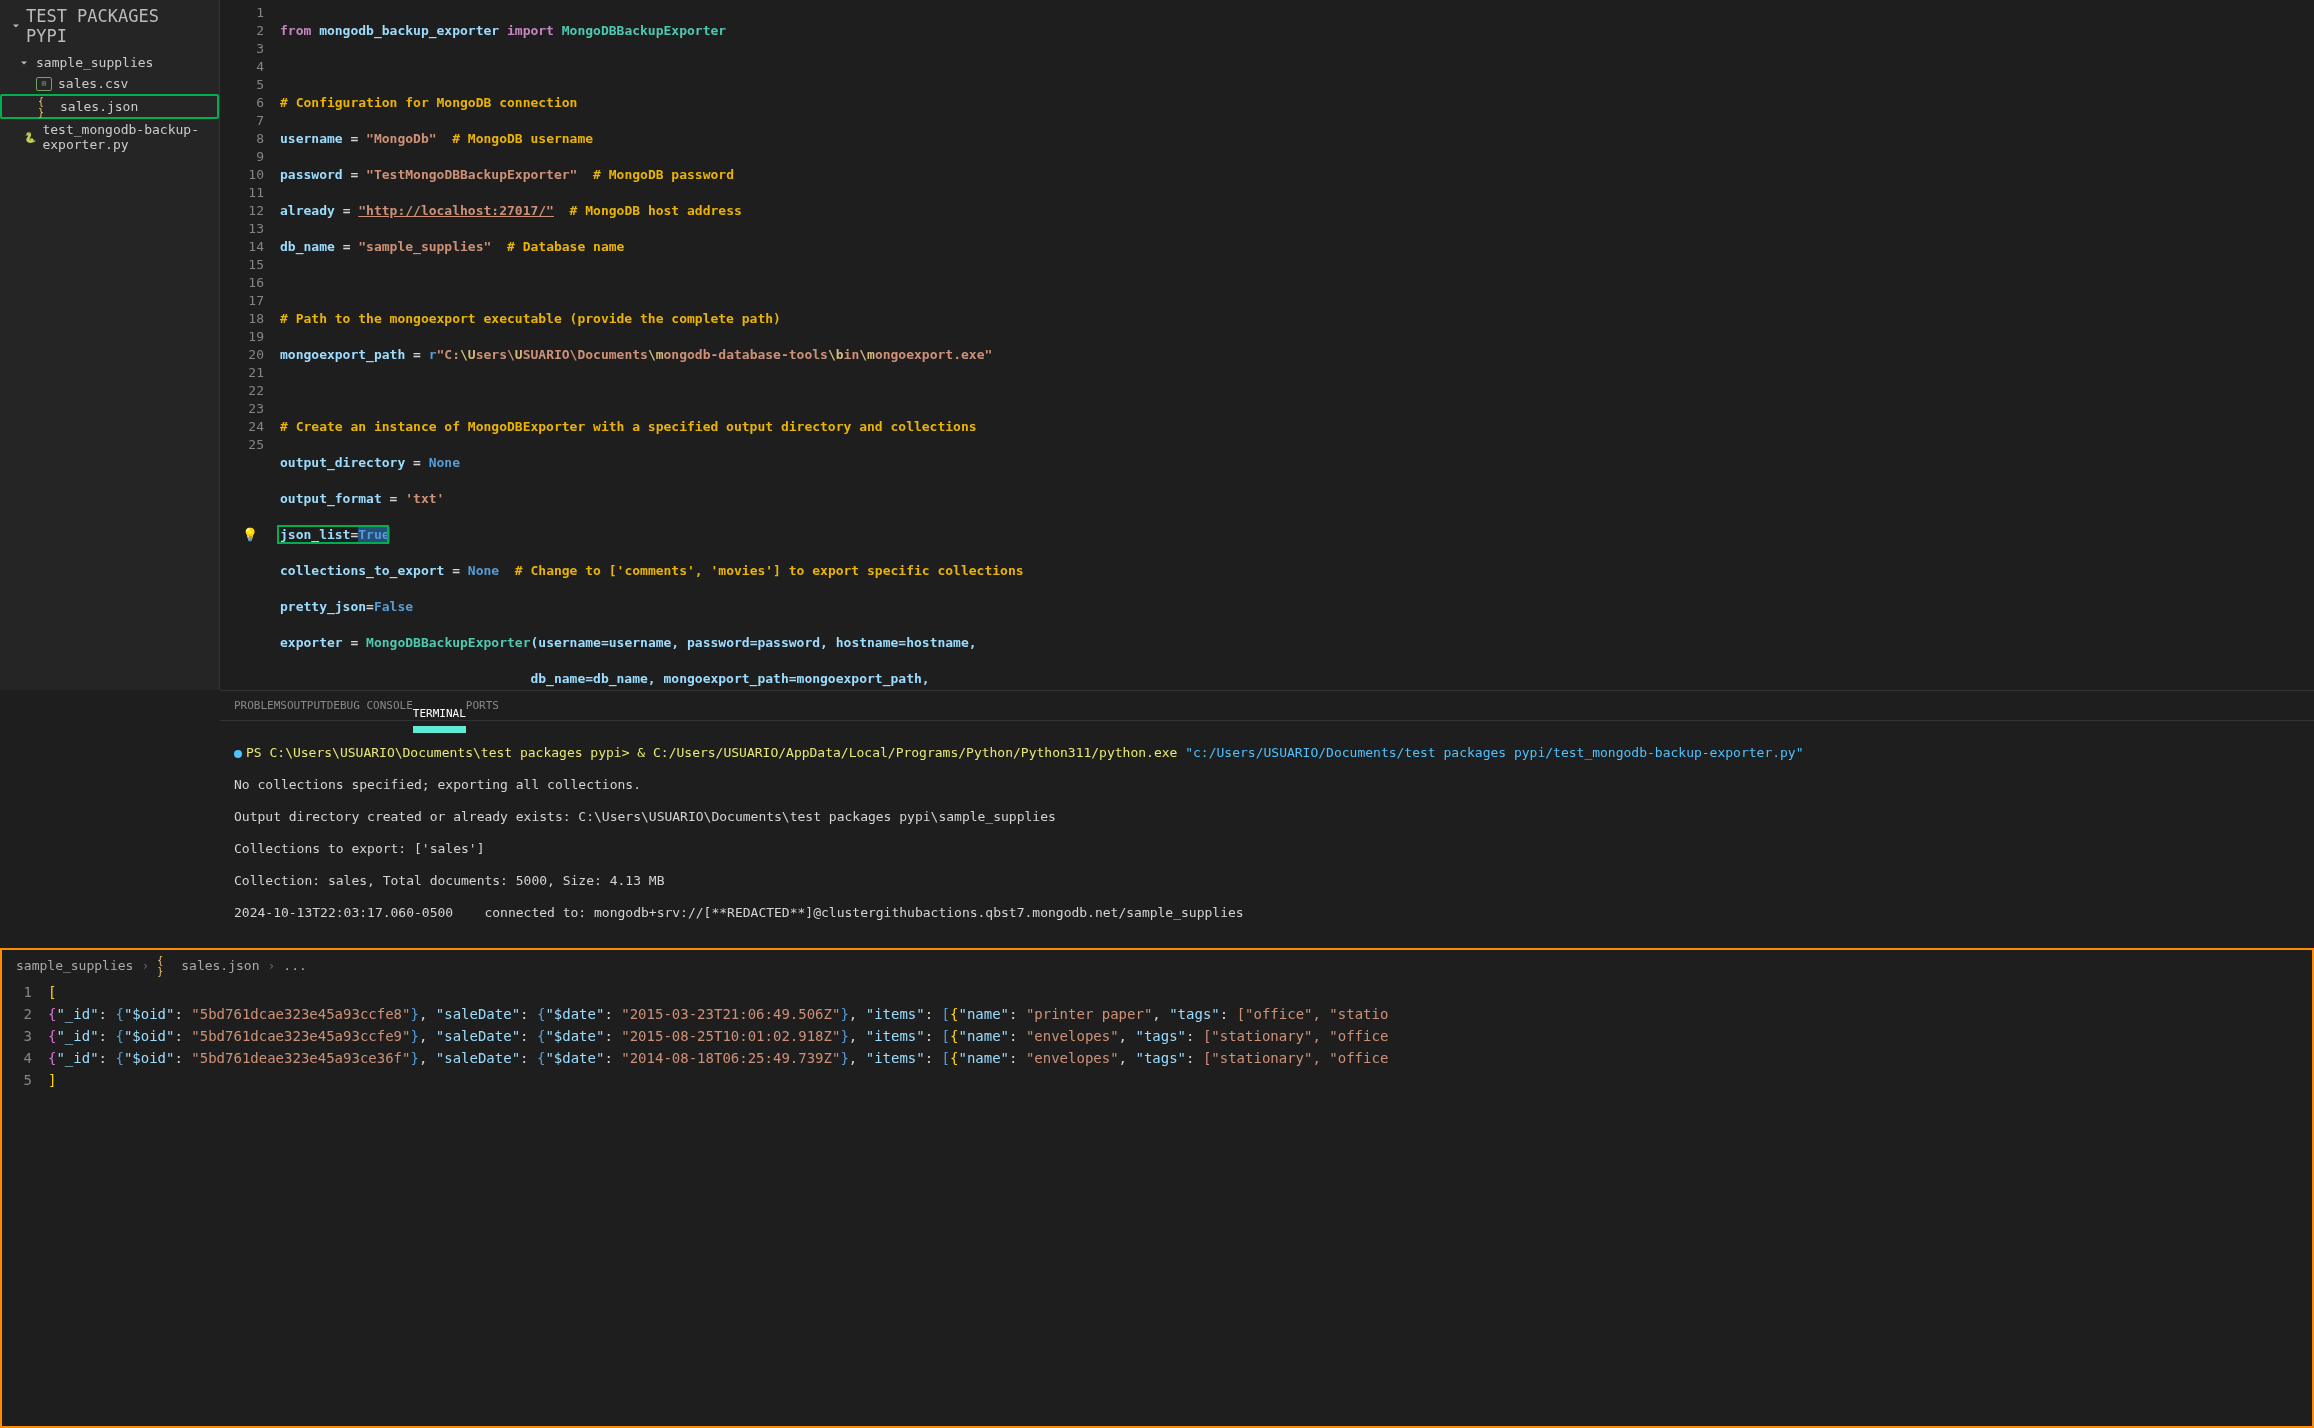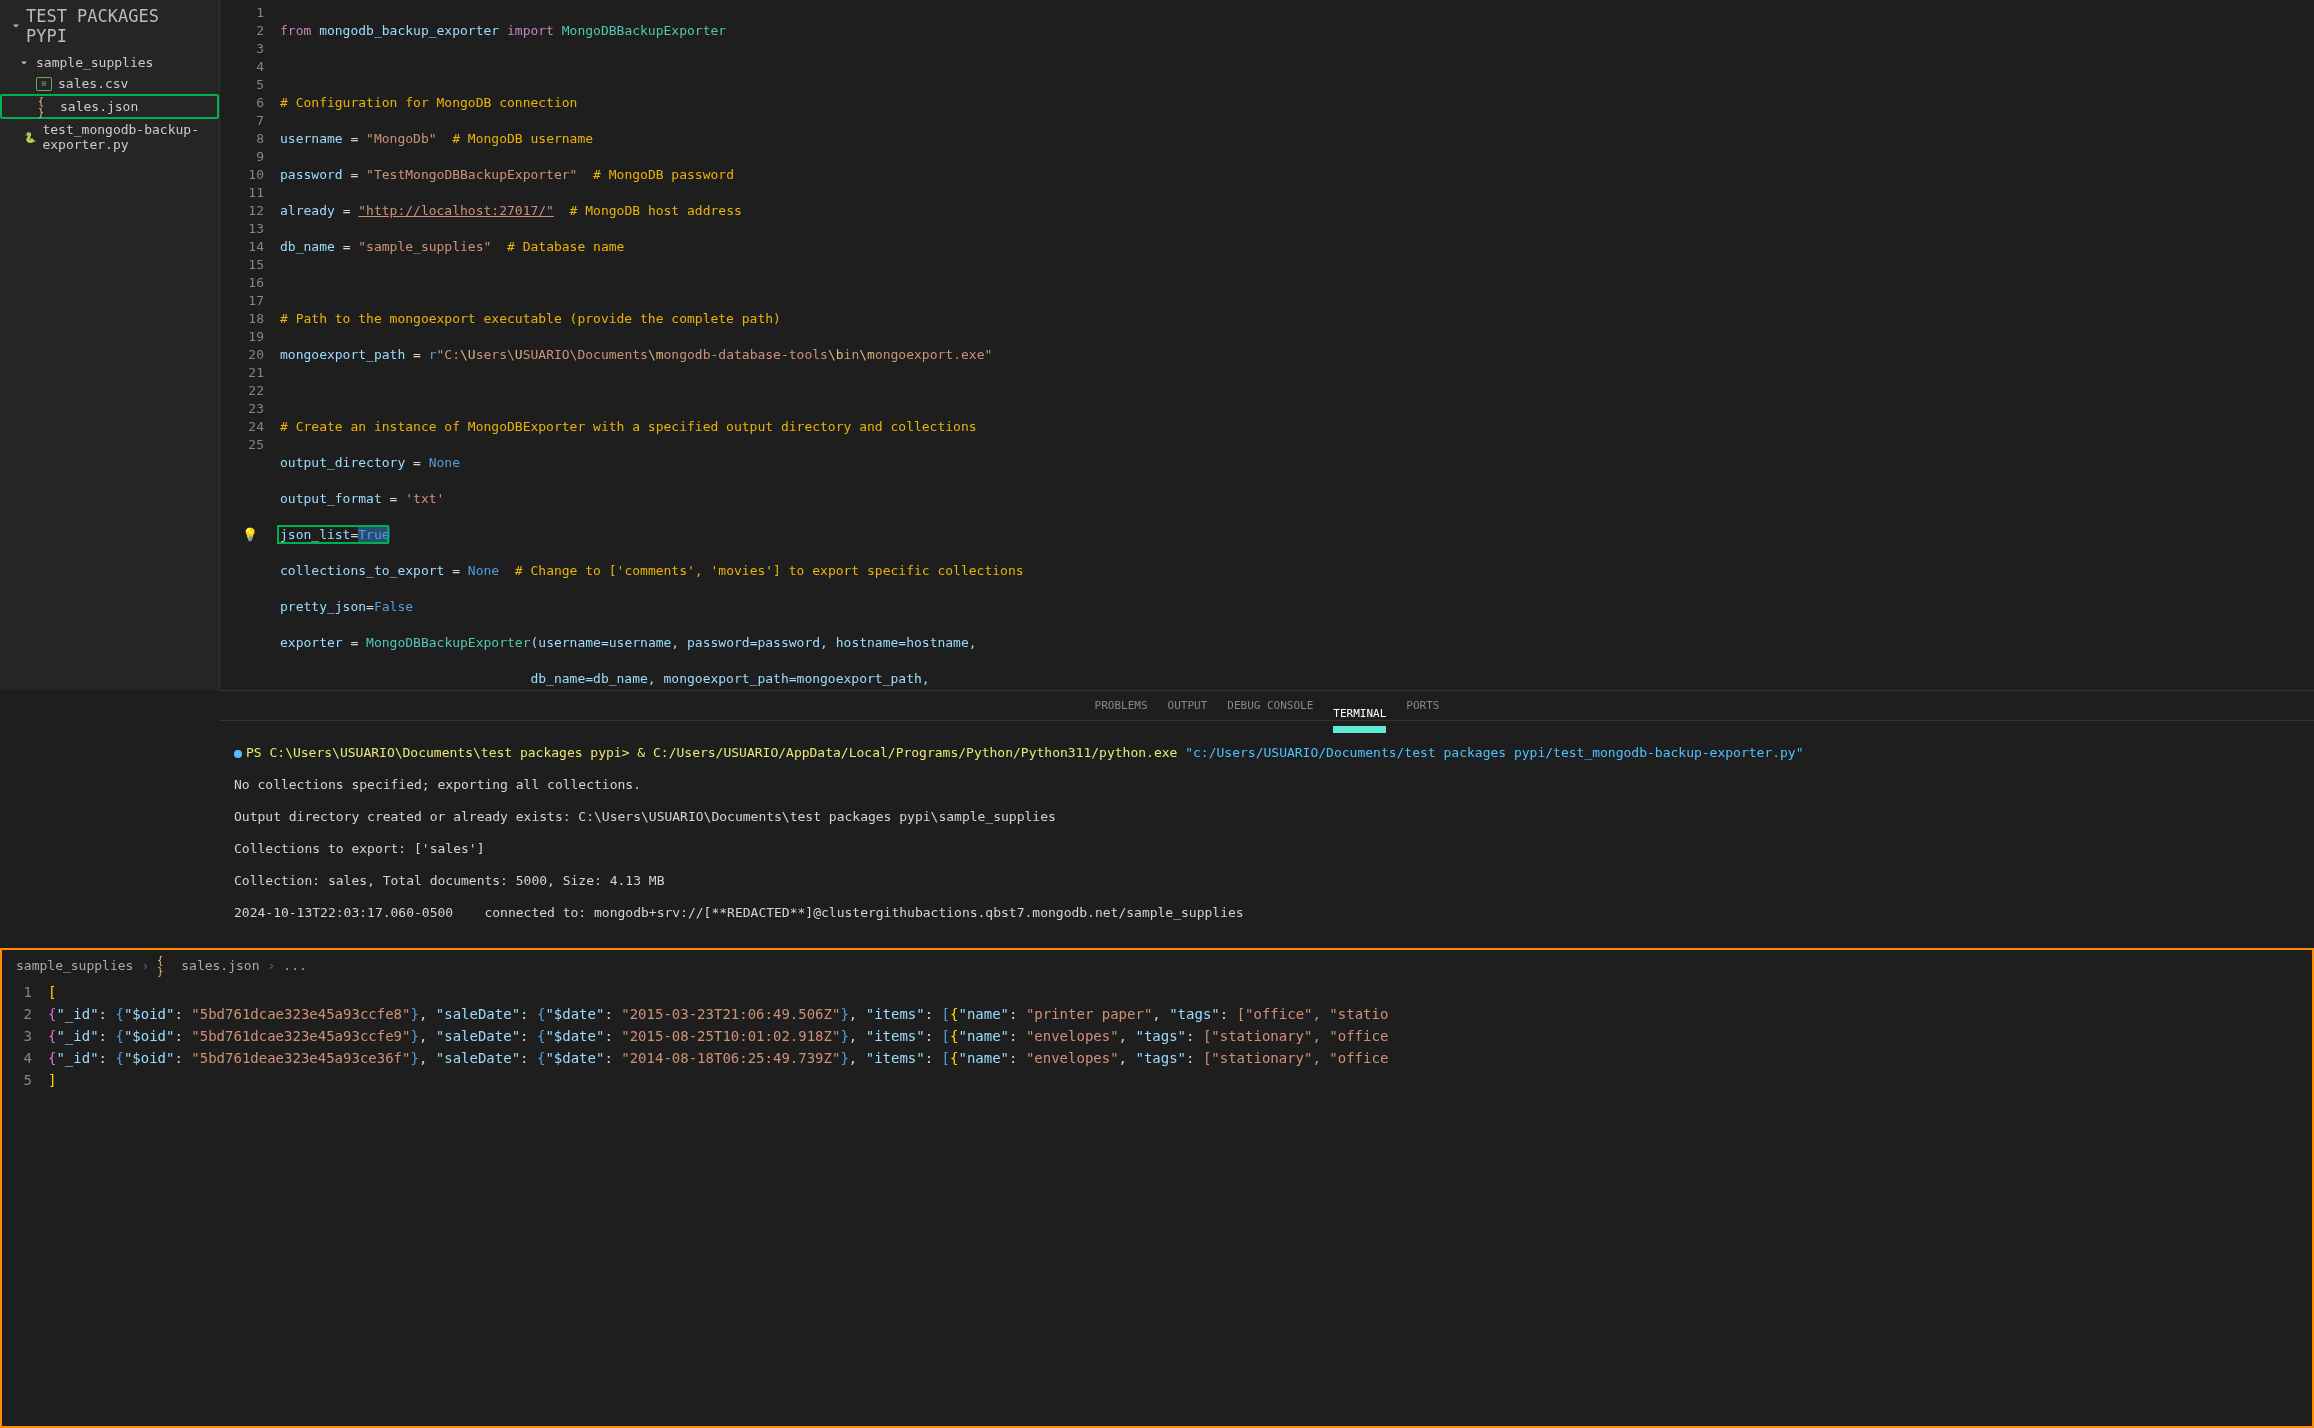--- a/index.html
+++ b/index.html
@@ -75,20 +75,21 @@
   line-height: 18px;
 }
 .code {
   flex: 1;
   padding: 4px 0;
   font-family: Consolas, monospace;
   font-size: 13px;
   line-height: 18px;
   white-space: pre;
   position: relative;
+  font-weight: bold;
 }
 .line { height: 18px; position: relative; }
 .highlight-box-green { position: absolute; border: 2px solid #00b050; box-sizing: border-box; }
 .lightbulb { position: absolute; left: -38px; color: #fdd835; font-size: 13px; }
 .kw { color: #c586c0; }
 .fn { color: #4ec9b0; }
 .str { color: #ce9178; }
 .com { color: #eab308; }
 .var { color: #9cdcfe; }
 .none { color: #569cd6; }
@@ -98,28 +99,26 @@
 .escape-U { color: #d7ba7d; }
 .panel {
   background: #1e1e1e;
   border-top: 1px solid #333;
   padding: 0;
   height: 240px;
   overflow: hidden;
 }
 .panel-tabs {
   display: flex;
-  gap: 20px;
   padding: 6px 14px 0 14px;
   font-size: 11px;
   color: #888;
   border-bottom: 1px solid #333;
   height: 30px;
   align-items: center;
-  justify-content: center;
 }
 .panel-tab { padding-bottom: 6px; cursor: pointer; }
 .panel-tab.active { color: #fff; border-bottom: 7px solid #5eead4; margin-top: 22px; }
 .terminal-content {
   padding: 8px 14px;
   font-family: Consolas, monospace;
   font-size: 13px;
   line-height: 16px;
   white-space: pre;
   overflow: hidden;

